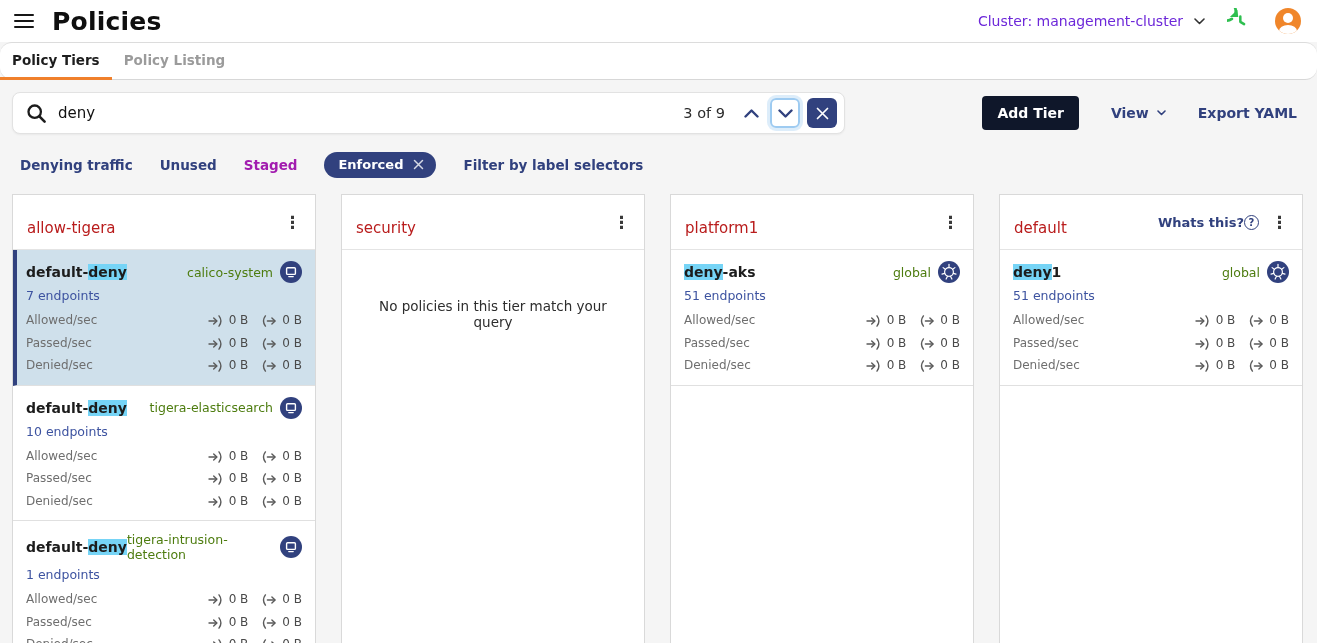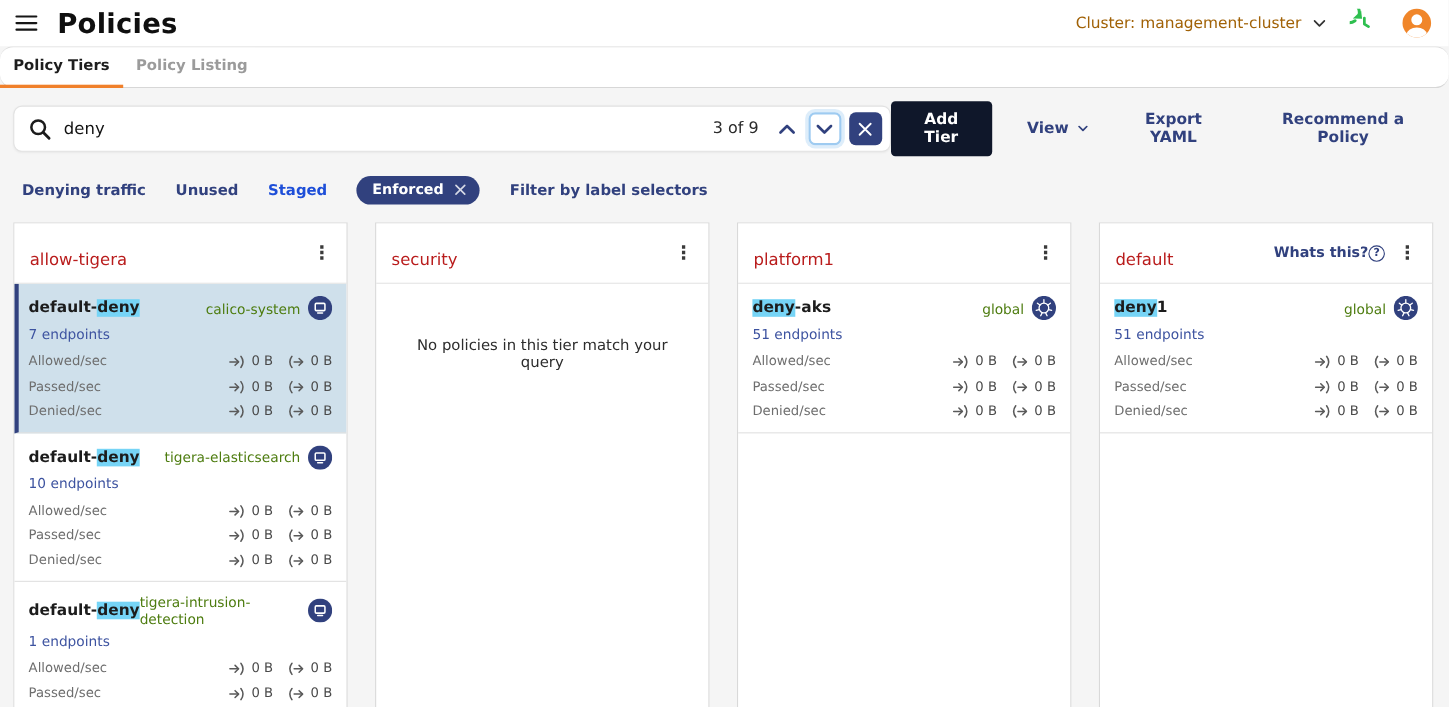--- a/index.html
+++ b/index.html
@@ -13,21 +13,21 @@
   
   .app-header{
     height:42px; background:#fff; display:flex; align-items:center;
     justify-content:space-between; padding:0 16px 0 14px;
   }
   .h-left{ display:flex; align-items:center; }
   .hamburger{ width:20px; cursor:pointer; }
   .hamburger span{ display:block; width:20px; height:2.6px; background:#161616; border-radius:1px; margin:3.4px 0; }
   .page-title{ font-size:25px; font-weight:700; margin:0 0 0 18px; color:#0f0f0f; letter-spacing:.2px; }
   .h-right{ display:flex; align-items:center; gap:22px; }
-  .cluster-select{ display:flex; align-items:center; gap:11px; font-size:14px; color:#a16207; cursor:pointer; }
+  .cluster-select{ display:flex; align-items:center; gap:11px; font-size:14px; color:#6d28d9; cursor:pointer; }
   .icon-btn{ display:flex; align-items:center; justify-content:center; cursor:pointer; background:none; border:none; padding:0; }
   .avatar{ width:26px; height:26px; border-radius:50%; background:#F0862A; position:relative; overflow:hidden; }
   .avatar .head{ position:absolute; left:8px; top:5px; width:10px; height:10px; border-radius:50%; background:#fff; }
   .avatar .bodyshape{ position:absolute; left:4px; top:17px; width:18px; height:12px; border-radius:50% 50% 0 0; background:#fff; }
   
   .tabbar{
     background:#fff; border-top:1px solid #dcdcdc; border-bottom:1px solid #d7d7d7;
     height:38px; display:flex; align-items:stretch;border-radius:12px;
   }
   .tab{ padding:0 12px; display:flex; align-items:center; font-size:13.5px; font-weight:700;
@@ -49,21 +49,21 @@
   .clearbtn{ width:30px; height:30px; background:#31417E; border:none; border-radius:6px;
     display:flex; align-items:center; justify-content:center; cursor:pointer; }
   .toolbar-actions{ display:flex; align-items:center; gap:32px; margin-right:8px; }
   .btn-primary{ background:#0f172a; color:#fff; font-size:14px; font-weight:600; border:none;
     border-radius:4px; padding:9px 15px; font-family:inherit; cursor:pointer; }
   .link-btn{ background:none; border:none; padding:0; color:#31417E; font-size:14px; font-weight:600;
     font-family:inherit; display:flex; align-items:center; gap:8px; cursor:pointer; }
   
   .filters{ display:flex; align-items:center; gap:27px; margin:17px 0 0 8px; height:27px; }
   .chip{ font-size:13.5px; font-weight:600; color:#31417E; cursor:pointer; }
-  .chip.disabled{ color:#1d4ed8; }
+  .chip.disabled{ color:#a21caf; }
   .chip-pill{ background:#31417E; color:#fff; font-size:13px; font-weight:600;
     padding:5px 12px 6px 14px; border-radius:15px; display:flex; align-items:center; gap:10px; cursor:pointer; }
   
   .board{ display:flex; gap:25px; margin-top:16px; height:453px; overflow:hidden; align-items:stretch; }
   .column{ width:304px; min-width:304px; background:#fff; border:1px solid #d9d9d9; display:flex; flex-direction:column; }
   .col-head{ display:flex; align-items:center; justify-content:space-between; padding:12px 10px 12px 14px;
     border-bottom:1px solid #e4e4e4; min-height:45px; }
   .col-title{ font-size:15px; font-weight:400; color:#b91c1c;margin-top:12px; }
   .col-head-right{ display:flex; align-items:center; gap:8px; }
   .help-link{ display:flex; align-items:center; gap:0; color:#31417E; font-size:13px; font-weight:600; cursor:pointer; }
@@ -162,21 +162,20 @@
         <button class="btn-primary">Add Tier</button>
         <button class="link-btn">
           <span>View</span>
           <span style="display:flex;">
             <svg width="9" height="6" viewBox="0 0 9 6">
                 <polyline points="1,1 4.5,4.5 8,1" fill="none" stroke="#31417E" stroke-width="1.6" stroke-linecap="round" stroke-linejoin="round"></polyline>
               </svg>
           </span>
         </button>
         <button class="link-btn">Export YAML</button>
-        <button class="link-btn">Recommend a Policy</button>
       </div>
     </div>
 
     <div class="filters" id="filters">
         <span class="chip">Denying traffic</span>
         <span class="chip">Unused</span>
         <span class="chip disabled">Staged</span>
         <div class="chip-pill">
           <span>Enforced</span>
           <span style="display: flex;">

